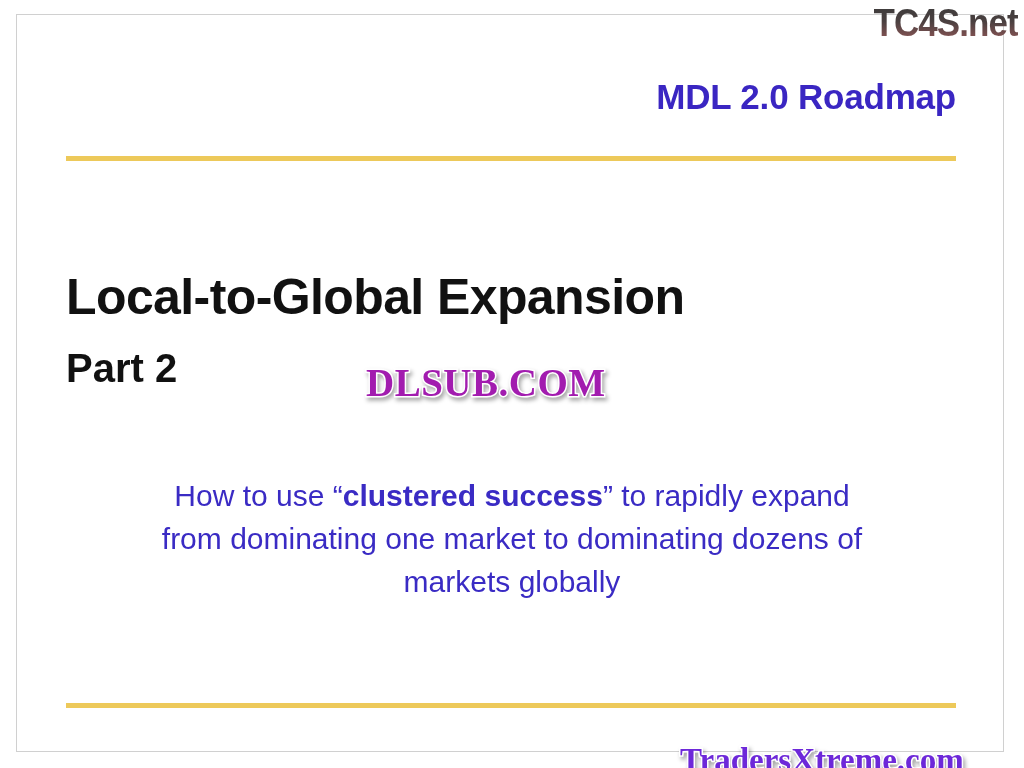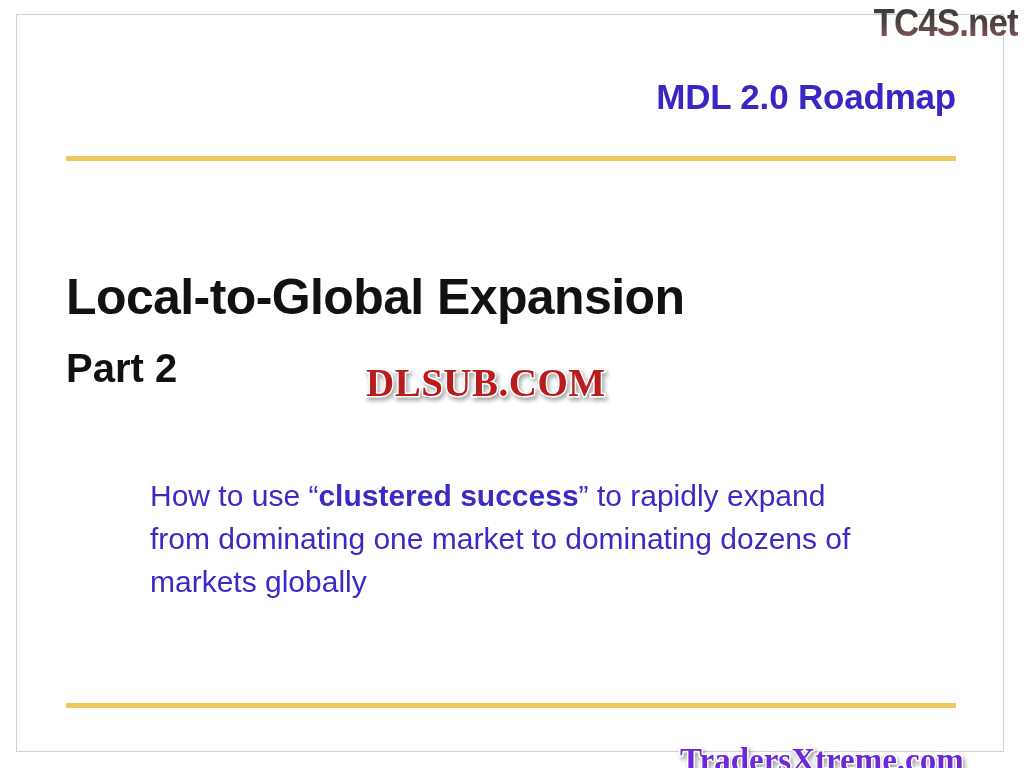--- a/index.html
+++ b/index.html
@@ -85,20 +85,21 @@
     line-height: 1.25;
     margin-top: 16px;
   }
 
   
   #body-copy {
     position: absolute;
     left: 150px;
     top: 474px;
     width: 724px;
+    text-align: center;
     font-size: 30px;
     color: #3a2bc4;
     line-height: 1.44;
   }
   #body-copy .emphasis {
     font-weight: bold;
     color: #3a2bc4;
   }
 
   
@@ -120,21 +121,21 @@
     white-space: nowrap;
   }
 
   #watermark-center {
     position: absolute;
     left: 366px;
     top: 360px;
     font-family: "Liberation Serif", serif;
     font-size: 39px;
     font-weight: bold;
-    color: #b91c1c;
+    color: #a21caf;
     letter-spacing: 0.5px;
     transform: scaleX(1.0);
     white-space: nowrap;
     -webkit-text-stroke: 3px #ffffff;
     paint-order: stroke fill;
     filter: drop-shadow(2px 3px 2px rgba(0,0,0,0.35));
   }
 
   #watermark-bottomright {
     position: absolute;

